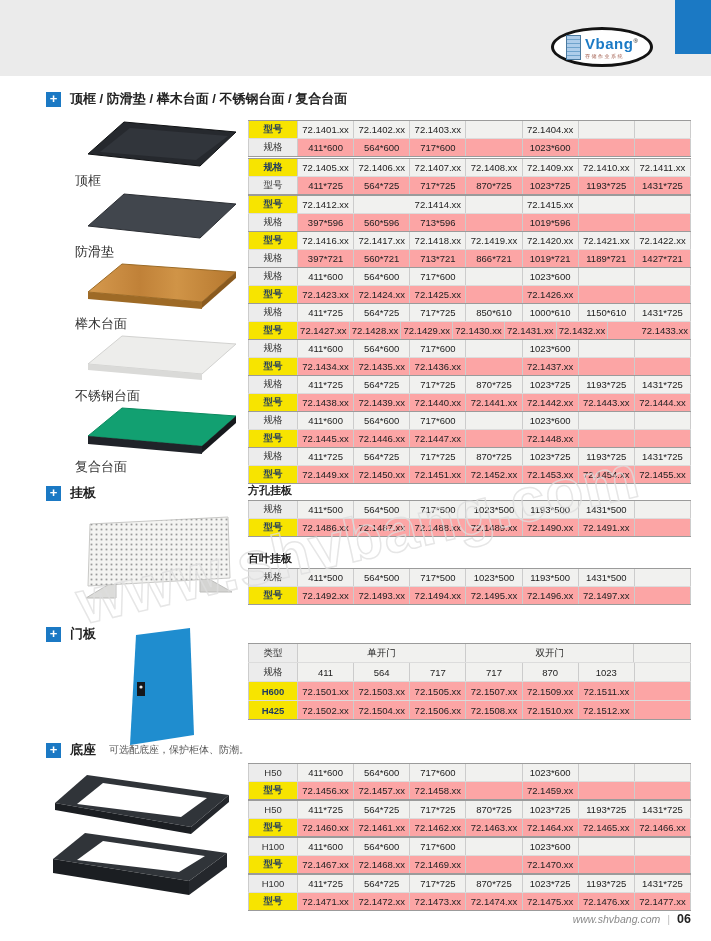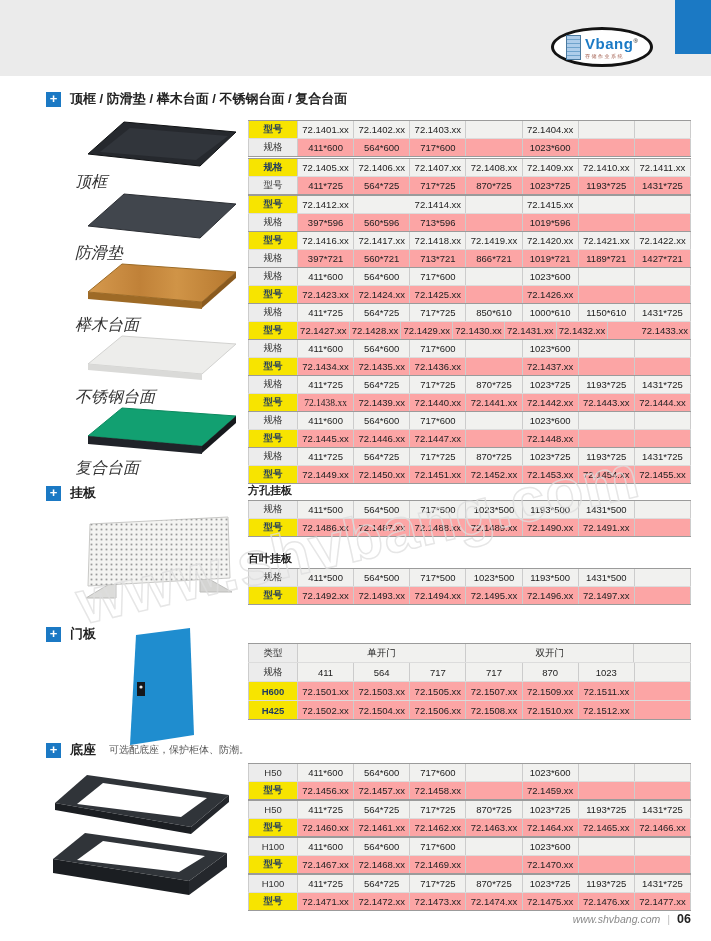--- a/index.html
+++ b/index.html
@@ -24,21 +24,21 @@
   .logo-tag{font-size:5px;color:#a05a4a;letter-spacing:1.5px;margin-top:2px;}
 
   .sec-title{position:absolute;left:46px;display:flex;align-items:center;gap:9px;z-index:8;}
   .plus{
     width:15px;height:15px;background:#1b79c4;color:#fff;font-size:13px;line-height:14px;
     text-align:center;font-weight:bold;flex:0 0 15px;
   }
   .sec-txt{font-weight:bold;font-size:13px;color:#222;white-space:nowrap;}
   .sec-note{font-size:10px;color:#555;margin-left:4px;white-space:nowrap;}
 
-  .prod-label{position:absolute;left:75px;font-size:16px;color:#333;z-index:2;font-style:italic;}
+  .prod-label{position:absolute;left:75px;font-size:13px;color:#333;z-index:2;}
   .prod-img{position:absolute;z-index:1;}
 
   .sub-label{position:absolute;left:248px;font-weight:bold;font-size:11px;color:#222;z-index:8;}
 
   .tbl{
     position:absolute;left:248px;width:443px;box-sizing:border-box;
     border-top:1px solid #9b9b9b;border-bottom:1px solid #9b9b9b;background:#fca5a5;z-index:4;
   }
   .trow{display:flex;height:17px;}
   .trow + .trow{border-top:1px solid #dcdcdc;}
@@ -329,21 +329,21 @@
         <div class="tcell" style="flex-grow: 1;">411*725</div>
         <div class="tcell" style="flex-grow: 1;">564*725</div>
         <div class="tcell" style="flex-grow: 1;">717*725</div>
         <div class="tcell" style="flex-grow: 1;">870*725</div>
         <div class="tcell" style="flex-grow: 1;">1023*725</div>
         <div class="tcell" style="flex-grow: 1;">1193*725</div>
         <div class="tcell" style="flex-grow: 1;">1431*725</div>
       </div>
       <div class="trow">
         <div class="tcell lbl yellow">型号</div>
-        <div class="tcell" style="flex-grow: 1; font-family: Liberation Serif, serif;">72.1438.xx</div>
+        <div class="tcell" style="flex-grow: 1;">72.1438.xx</div>
         <div class="tcell" style="flex-grow: 1;">72.1439.xx</div>
         <div class="tcell" style="flex-grow: 1;">72.1440.xx</div>
         <div class="tcell" style="flex-grow: 1;">72.1441.xx</div>
         <div class="tcell" style="flex-grow: 1;">72.1442.xx</div>
         <div class="tcell" style="flex-grow: 1;">72.1443.xx</div>
         <div class="tcell" style="flex-grow: 1;">72.1444.xx</div>
       </div>
     </div>
     <div class="tbl" style="top: 411px;">
       <div class="trow shaded">

